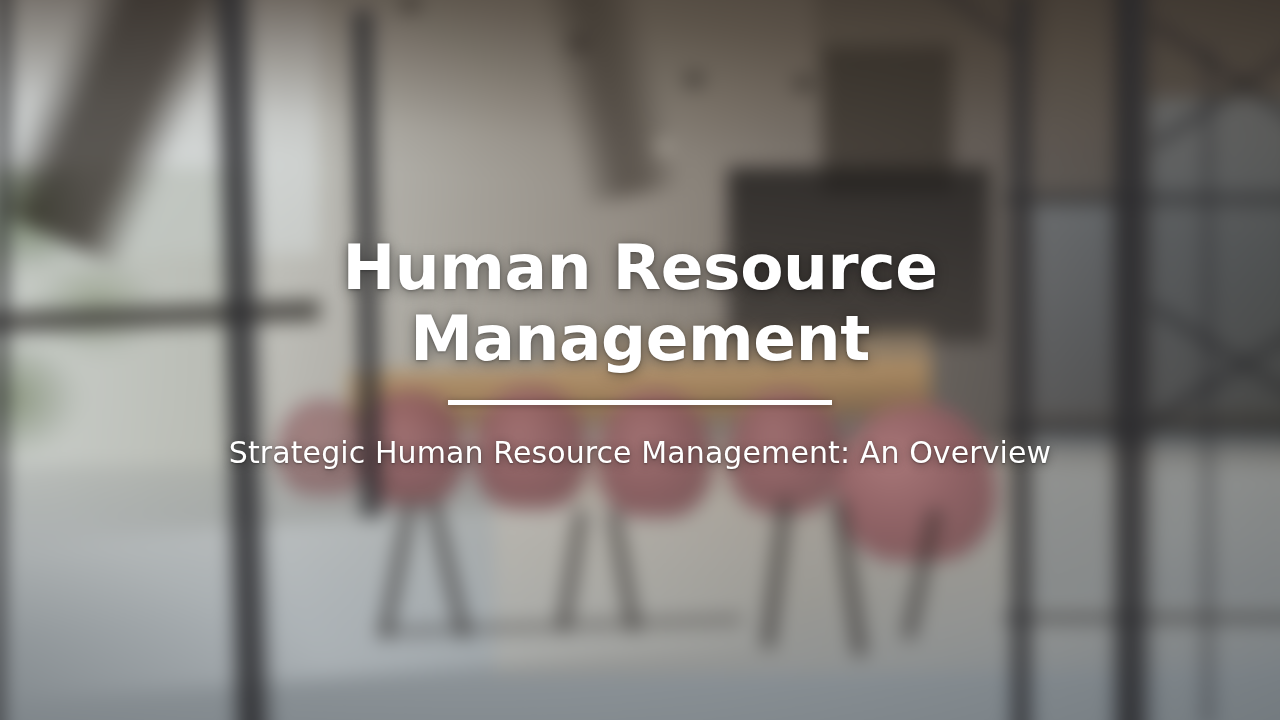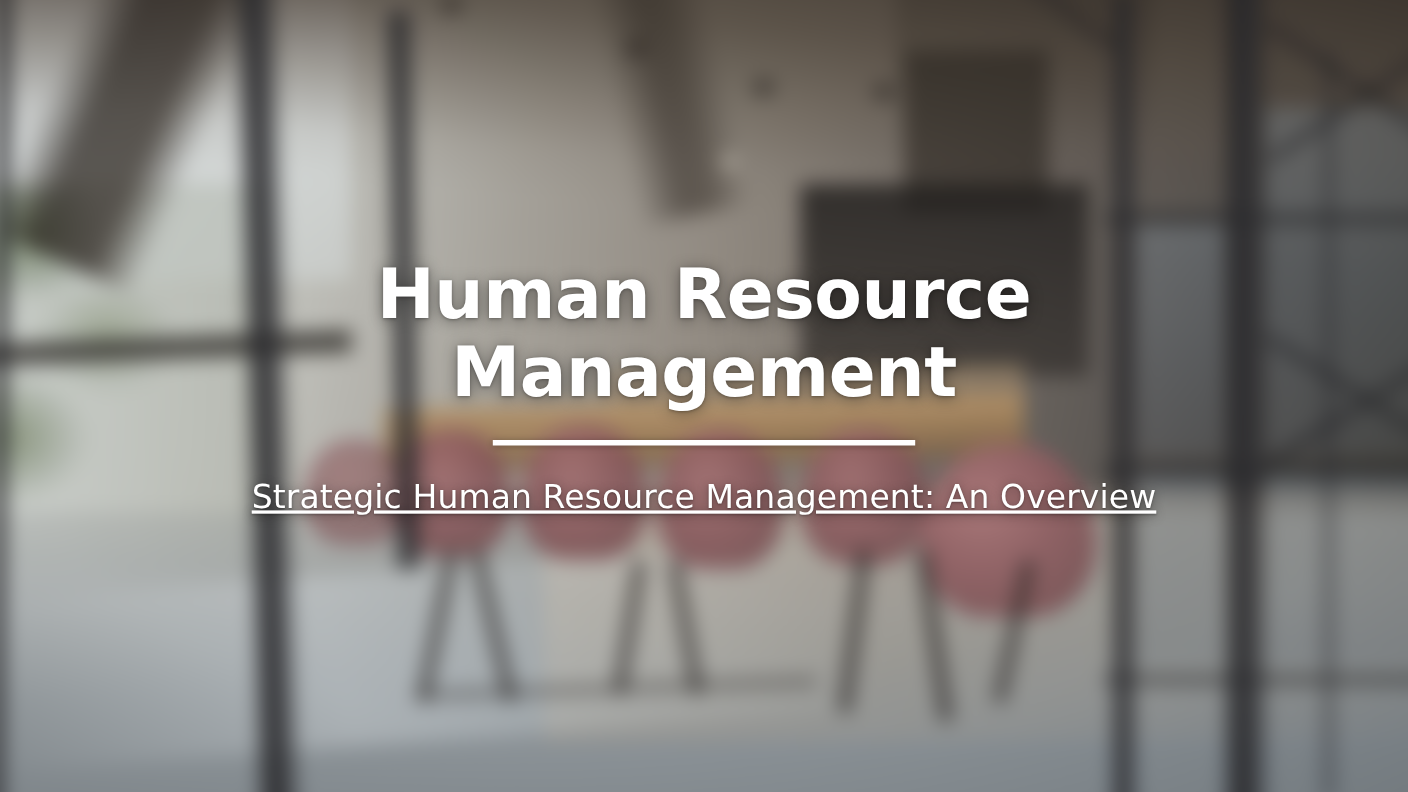--- a/index.html
+++ b/index.html
@@ -402,21 +402,20 @@
 
   .slide-subtitle {
     margin: 28px 0 0 0;
     color: #ffffff;
     font-family: "DejaVu Sans", "Liberation Sans", sans-serif;
     font-size: 30px;
     font-weight: 400;
     line-height: 1.3;
     letter-spacing: 0.1px;
     text-shadow: 0 2px 10px rgba(0,0,0,0.40), 0 1px 2px rgba(0,0,0,0.32);
-    text-decoration: underline;
   }
 </style>
 </head>
 <body>
 
 <div class="slide">
 
   <div class="bg-photo">
 
     <div class="bg-layer bg-base"></div>

